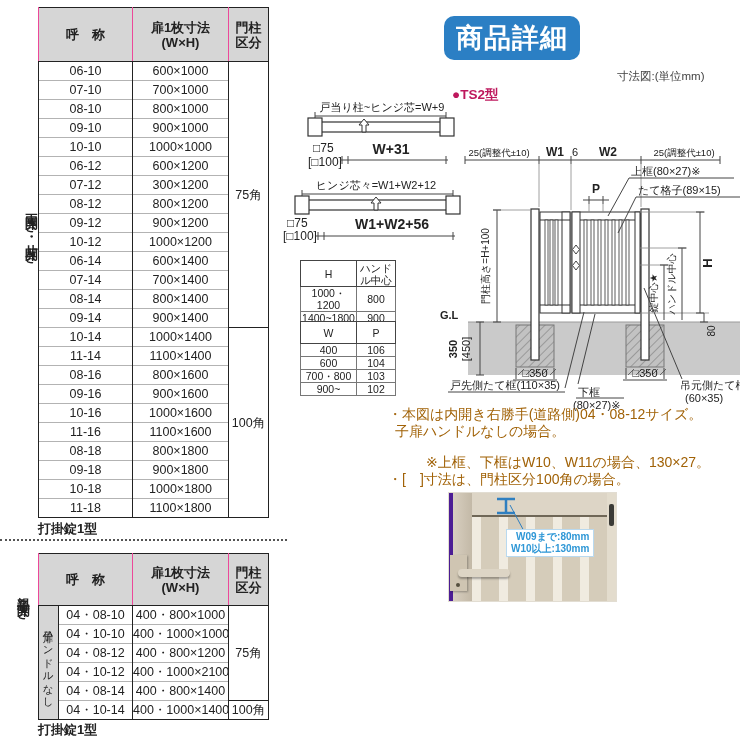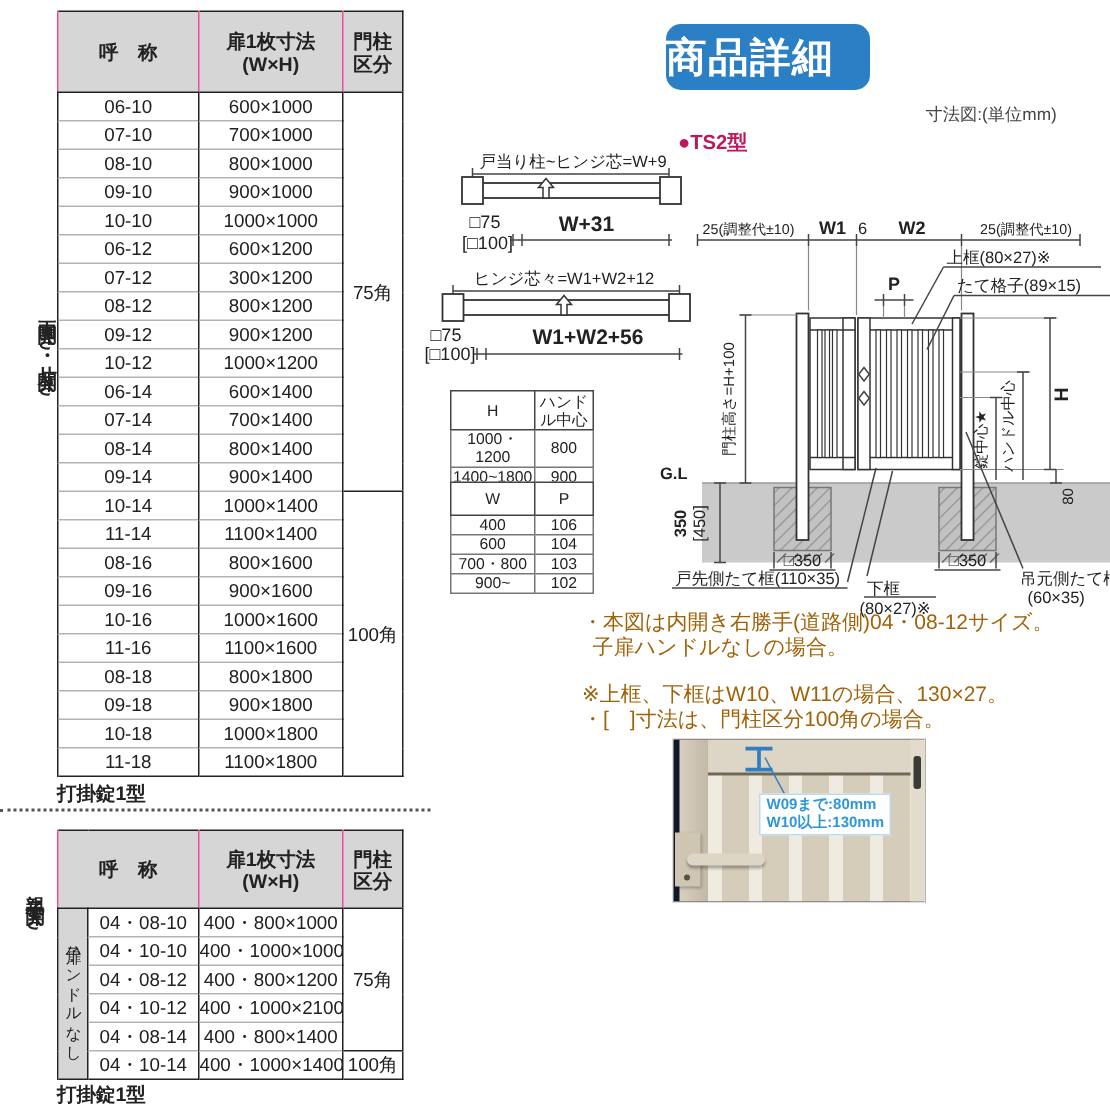--- a/index.html
+++ b/index.html
@@ -27,43 +27,43 @@
                 font-size:10.5px;letter-spacing:1px;line-height:20px;height:auto;}
   .th2line{display:block;line-height:15px;}
   .lock-note{position:absolute;width:230px;left:38px;font-weight:bold;
              font-size:13px;color:#222;}
   #lock-note-main{top:520px;}
   #lock-note-sub{top:721px;}
   .dotted-sep{position:absolute;left:0;top:539px;width:287px;border-top:2px dotted #555;}
 
   
   .badge{position:absolute;left:444px;top:16px;width:136px;height:44px;background:#2b7fc4;
-         border-radius:10px;color:#fff;font-weight:bold;font-size:27px;text-align:left;
+         border-radius:10px;color:#fff;font-weight:bold;font-size:27px;text-align:center;
          line-height:44px;letter-spacing:1px;}
   .unit-note{position:absolute;left:617px;top:69px;font-size:11.5px;color:#444;}
   .model{position:absolute;left:452px;top:86px;font-size:13.5px;font-weight:bold;color:#be185d;}
 
   
   table.mini{position:absolute;border-collapse:collapse;table-layout:fixed;background:#fff;
              border:1px solid #444;font-size:10.5px;color:#222;}
   #handle-table{left:300px;top:260px;width:95px;}
   #pitch-table{left:300px;top:321px;width:95px;}
   table.mini th{border:1px solid #444;font-weight:normal;padding:0;line-height:12px;}
   #handle-table th{height:25px;}
   #pitch-table th{height:21px;}
   table.mini td{border:1px solid #777;text-align:center;height:12px;line-height:12px;padding:0;}
 
   
   .notes{position:absolute;left:388px;top:406px;font-size:14px;color:#a16207;line-height:17px;}
   .notes .indent{margin-left:7px;}
-  .notes .gap{margin-top:14px;}
+  .notes .gap{margin-top:14px;margin-left:38px;}
 
   
-  .photo{position:absolute;left:448px;top:492px;width:167px;height:108px;background:#0f172a;
-         overflow:hidden;border:1px solid #e2ddd2;}
+  .photo{position:absolute;left:448px;top:492px;width:167px;height:108px;background:#4c1d95;
+         overflow:hidden;border:1px solid #e2ddd2;text-align:right;}
   .photo .stile{position:absolute;left:4px;top:0;width:19px;height:100%;
          background:linear-gradient(90deg,#d8cfc0,#c3b9a7);}
   .photo .toprail{position:absolute;left:23px;top:0;width:144px;height:22px;background:#ddd5c6;
          border-bottom:2px solid #6f6757;}
   .photo .bars{position:absolute;left:23px;top:24px;width:144px;height:84px;
          background:repeating-linear-gradient(90deg,#f0ebe0 0 9px,#d5ccba 9px 27px);}
   .photo .rightedge{position:absolute;right:0;top:0;width:9px;height:100%;background:#e3dccd;}
   .photo .hinge{position:absolute;right:2px;top:11px;width:5px;height:22px;background:#3a3a36;
          border-radius:2px;}
   .photo .handleplate{position:absolute;left:1px;top:62px;width:17px;height:36px;background:#cfc5b2;

